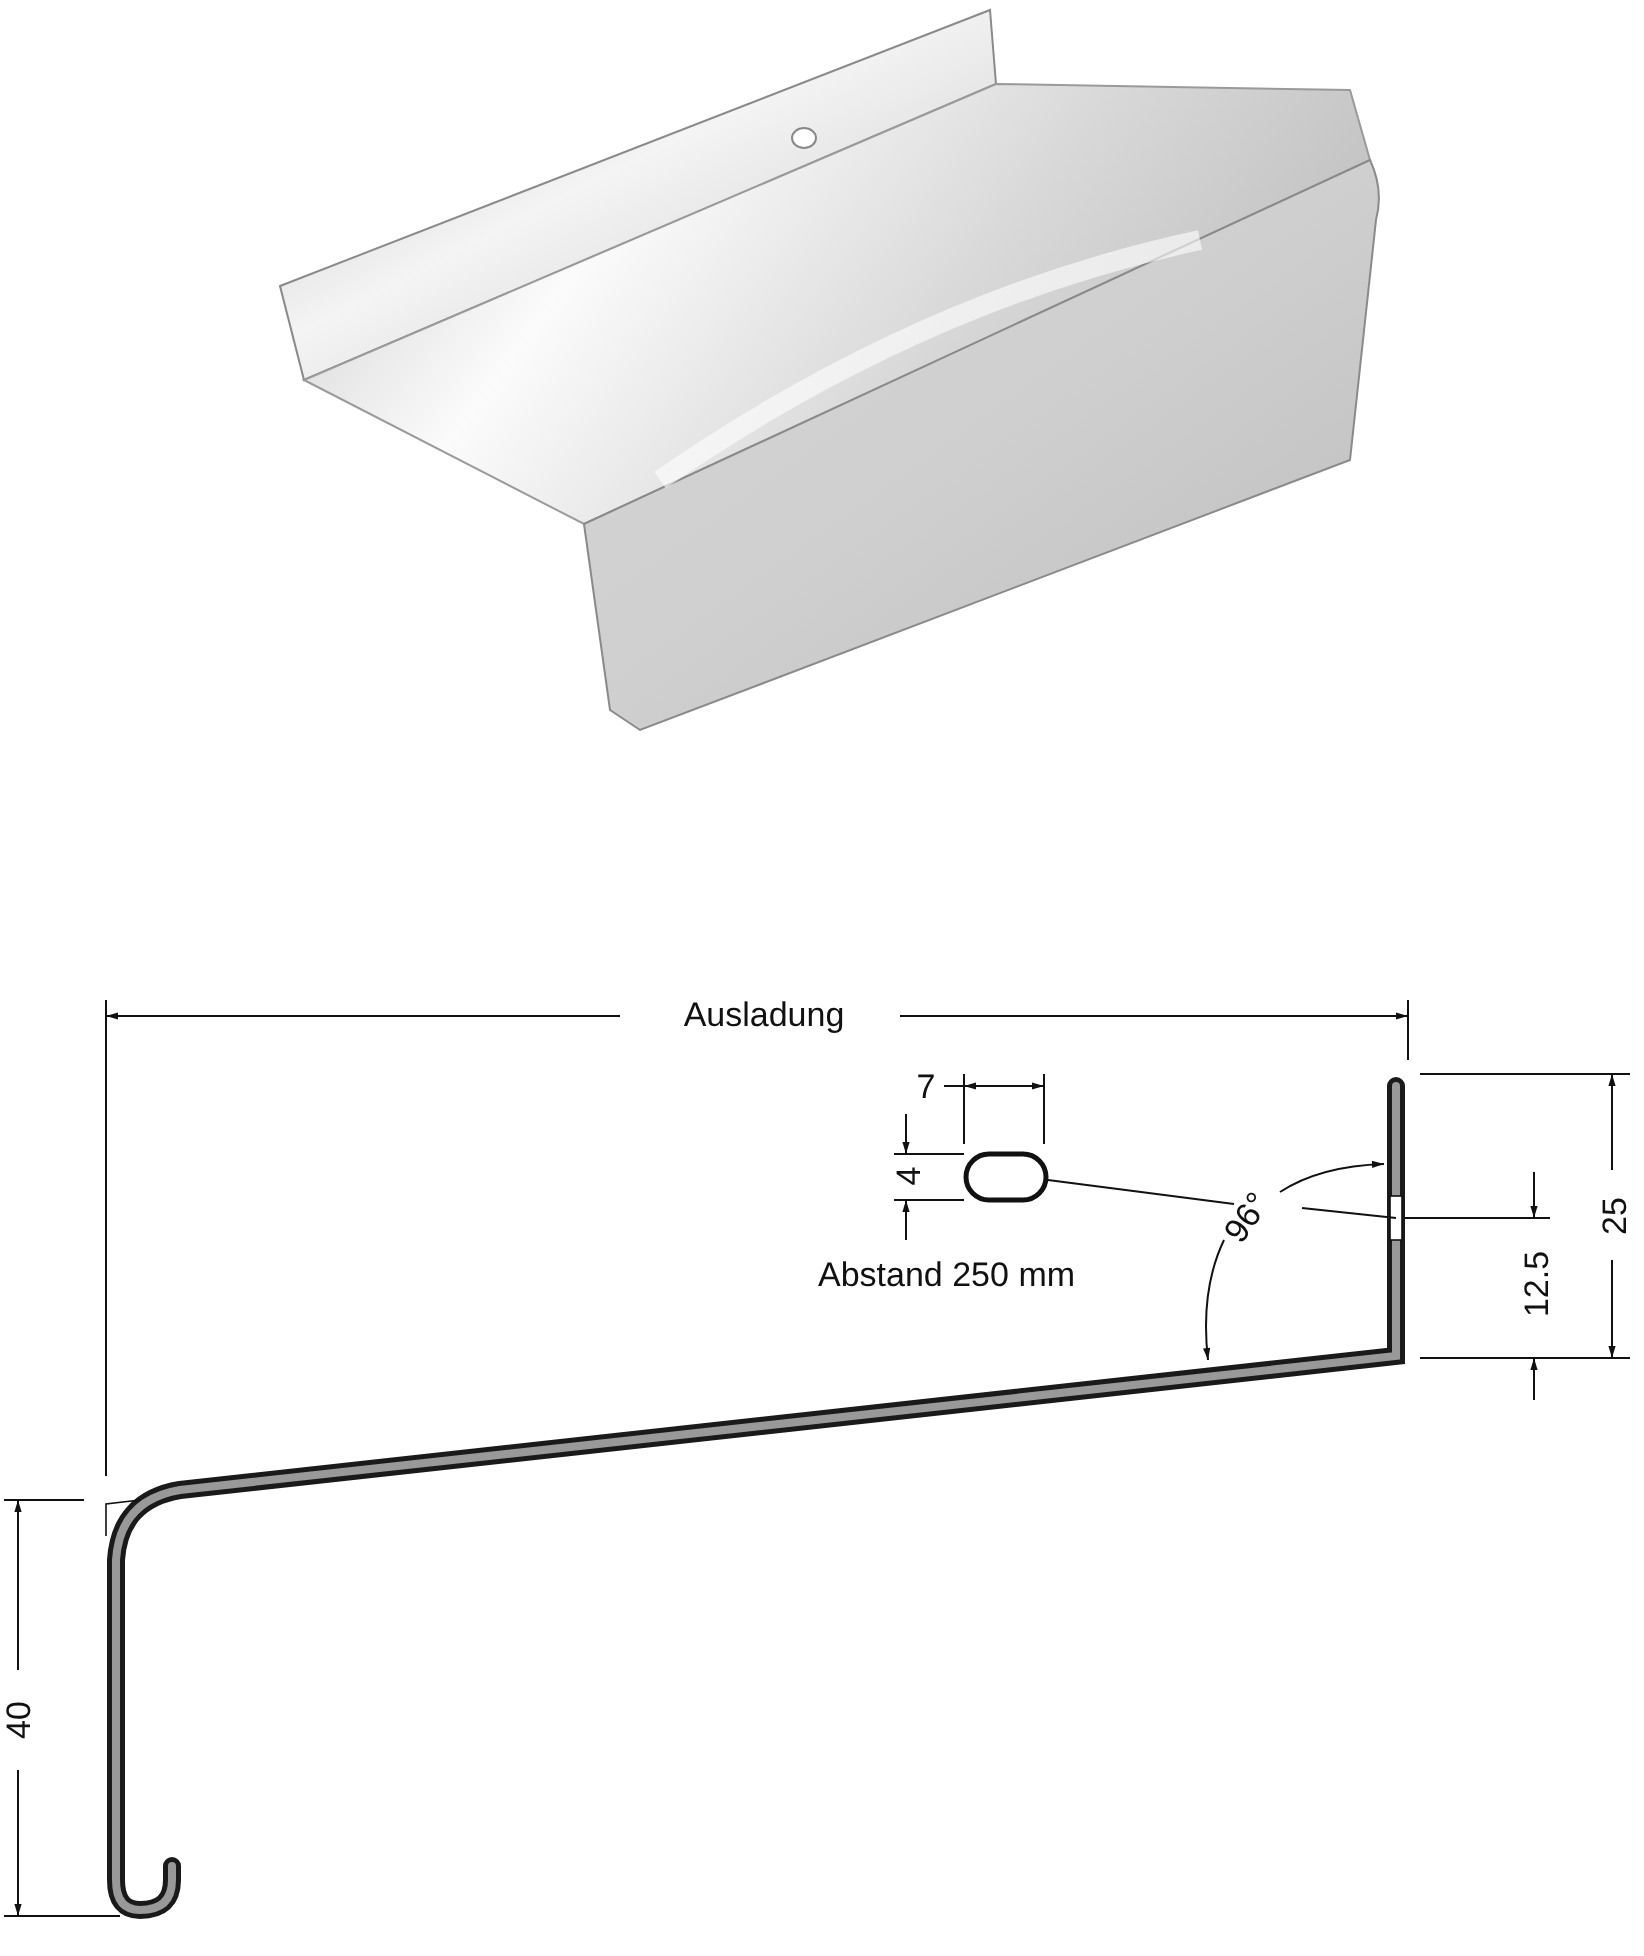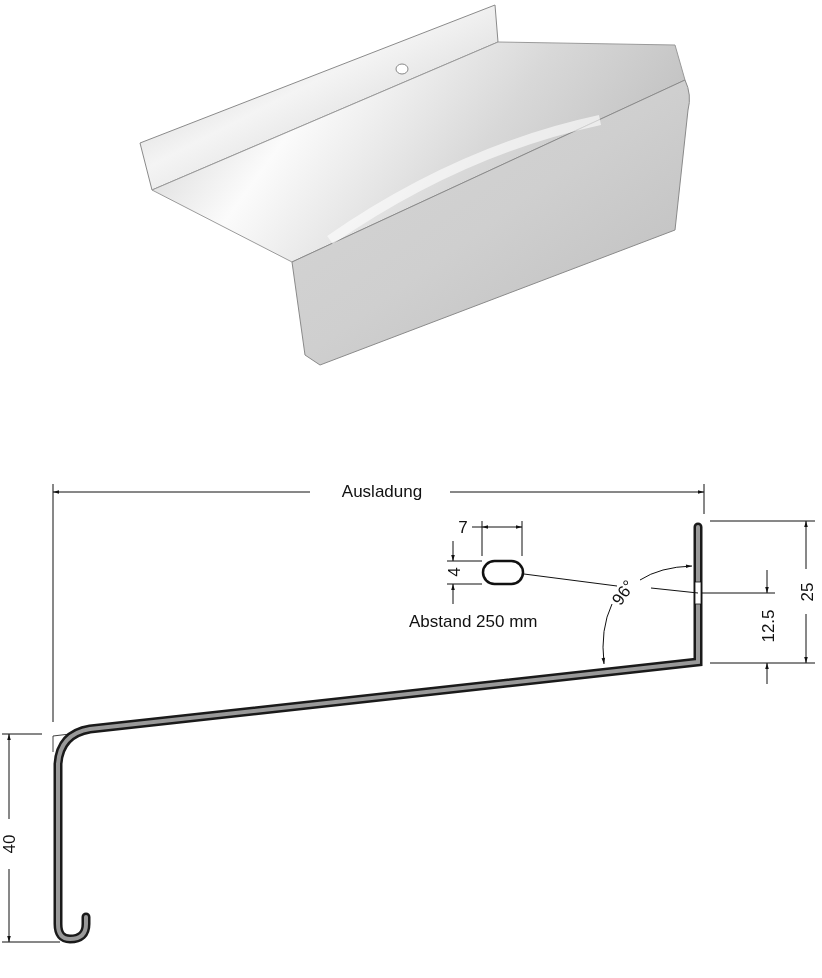--- a/index.html
+++ b/index.html
@@ -1,18 +1,18 @@
 <!DOCTYPE html>
 <html><head>
 <meta charset="utf-8">
 <style>
   html, body { margin: 0; padding: 0; background: #ffffff; }
   body { width: 822px; height: 978px; position: relative; overflow: hidden; font-family: "Liberation Sans", sans-serif; }
   .photo { position: absolute; left: 130px; top: 0; width: 580px; height: 380px; }
-  .drawing { position: absolute; left: 0; top: 424px; width: 822px; height: 538px; }
+  .drawing { position: absolute; left: 0; top: 440px; width: 822px; height: 538px; }
   svg text { font-family: "Liberation Sans", sans-serif; fill: #111; }
 </style>
 </head>
 <body>
 
 <div class="photo">
   <svg width="580" height="380" viewBox="0 0 580 380">
     <defs>
       <linearGradient id="gUp" x1="0" y1="0" x2="1" y2="1">
         <stop offset="0" stop-color="#bdbdbd"></stop>

